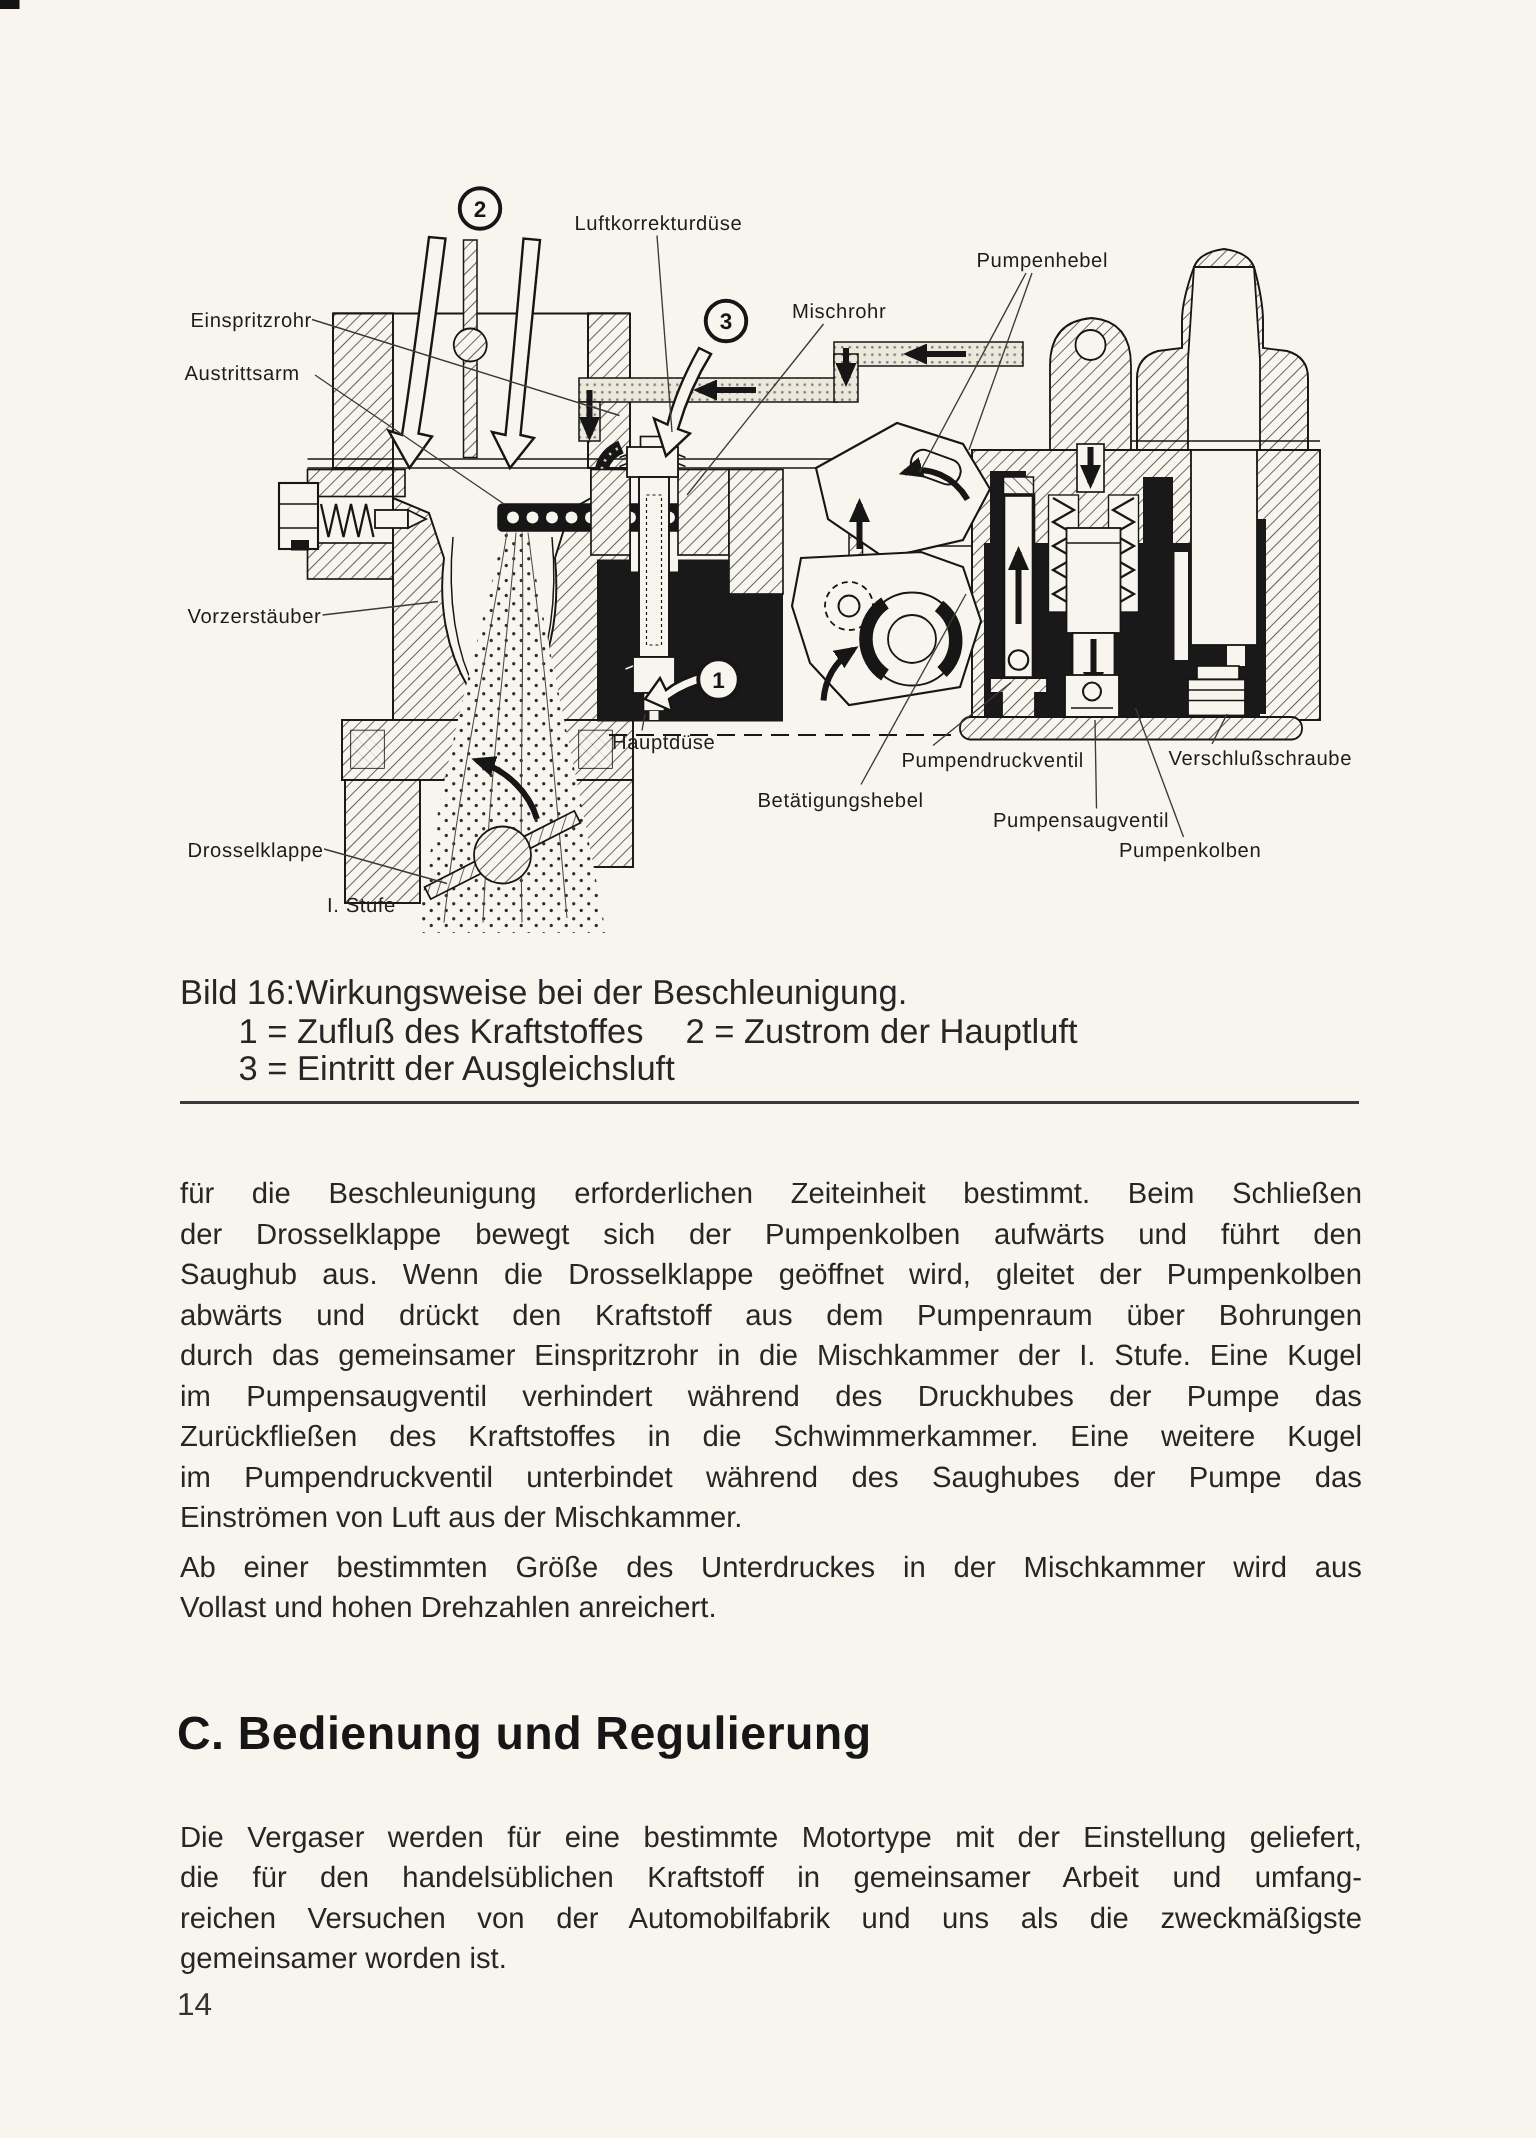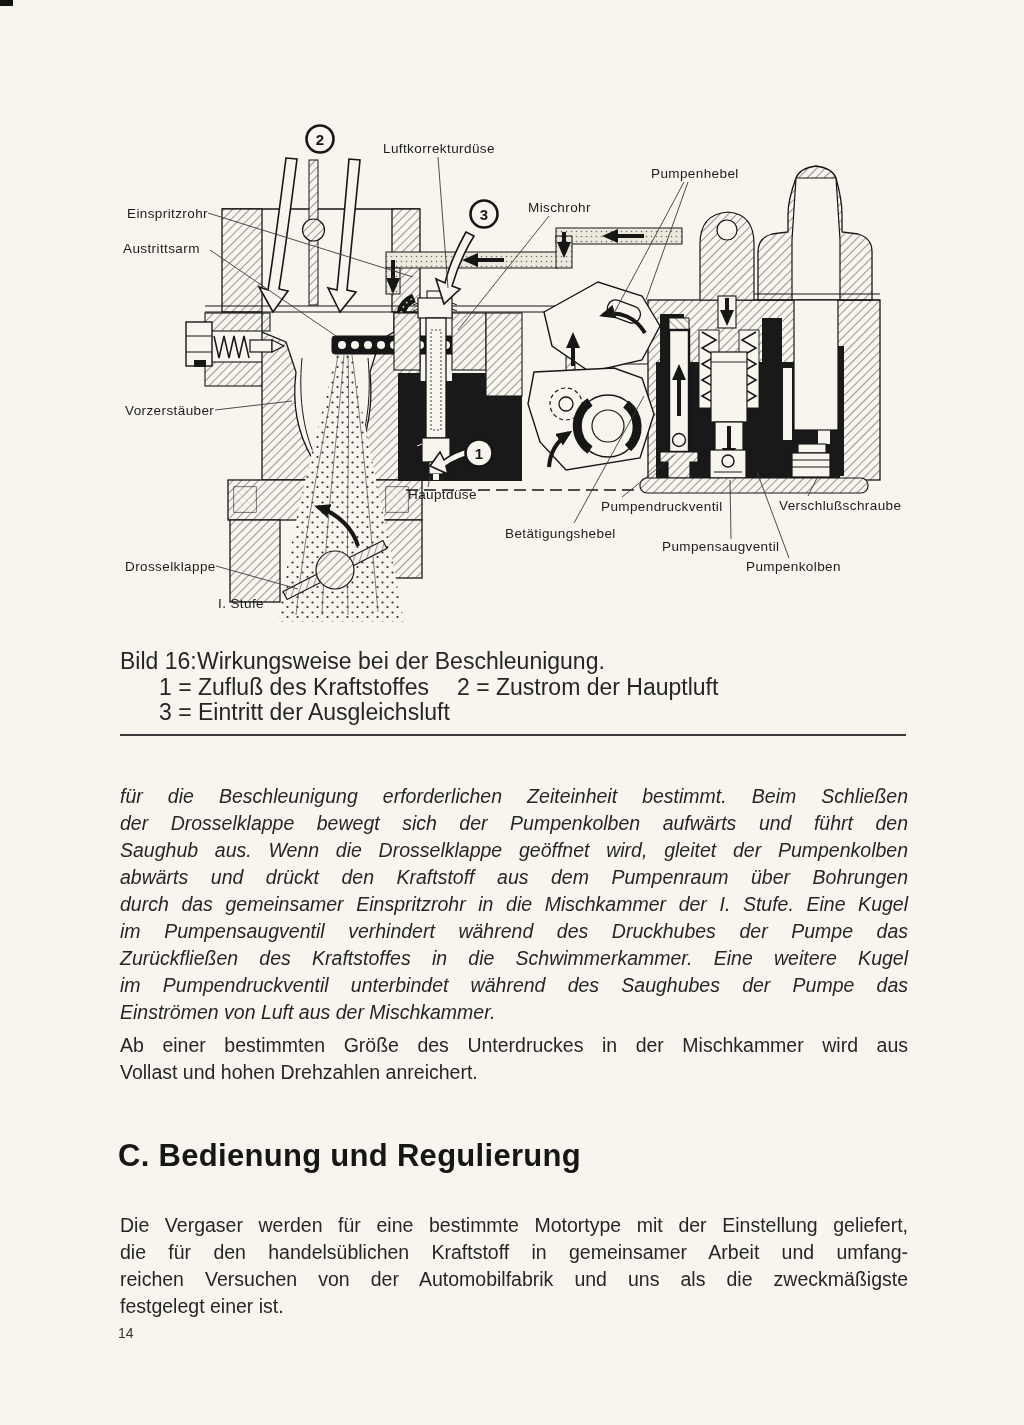--- a/index.html
+++ b/index.html
@@ -17,28 +17,28 @@
   .flow  { stroke:#161616; stroke-width:4; fill:none; }
 
   .caption { position:absolute; left:120px; top:649px; width:790px; font-size:23px; line-height:25.5px; color:#262626; }
   .caption .cap-label { display:inline-block; width:77px; }
   .caption .indent { margin-left:39px; }
   .caption .legend-gap { display:inline-block; width:28px; }
 
   .rule { position:absolute; left:120px; top:734px; width:786px; height:0; border-top:2px solid #3a3a3a; }
 
   .bodytext { position:absolute; left:120px; width:788px; font-size:19.5px; line-height:27px; color:#262626; }
-  .p1 { top:783px;font-style:italic; }
+  .p1 { top:783px; }
   .p2 { top:1032px; }
   .p3 { top:1212px; }
   .jl { text-align:justify; text-align-last:justify; white-space:normal; }
   .jl.last { text-align-last:left; }
 
   .heading { position:absolute; left:118px; top:1138px; font-size:31px; font-weight:bold; color:#161616; letter-spacing:0.3px; }
-  .pagenum { position:absolute; left:118px; top:1325px; font-size:14px; color:#333; }
+  .pagenum { position:absolute; left:118px; top:1325px; font-size:21px; color:#333; }
 </style>
 </head>
 <body>
 
 <div class="page">
   <div class="corner-speck"></div>
 
   <svg class="diagram" width="1024" height="660" viewBox="0 0 1024 660">
     <defs>
       <pattern id="ph" patternUnits="userSpaceOnUse" width="6" height="6" patternTransform="rotate(45)">
@@ -330,17 +330,17 @@
     <div class="jl">Ab einer bestimmten Größe des Unterdruckes in der Mischkammer wird aus</div>
     <div class="jl last">Vollast und hohen Drehzahlen anreichert.</div>
   </div>
 
   <div class="heading">C. Bedienung und Regulierung</div>
 
   <div class="bodytext p3">
     <div class="jl">Die Vergaser werden für eine bestimmte Motortype mit der Einstellung geliefert,</div>
     <div class="jl">die für den handelsüblichen Kraftstoff in gemeinsamer Arbeit und umfang-</div>
     <div class="jl">reichen Versuchen von der Automobilfabrik und uns als die zweckmäßigste</div>
-    <div class="jl last">festgelegt einer ist.</div>
+    <div class="jl last">gemeinsamer worden ist.</div>
   </div>
 
   <div class="pagenum">14</div>
 </div>
 
 </body></html>

